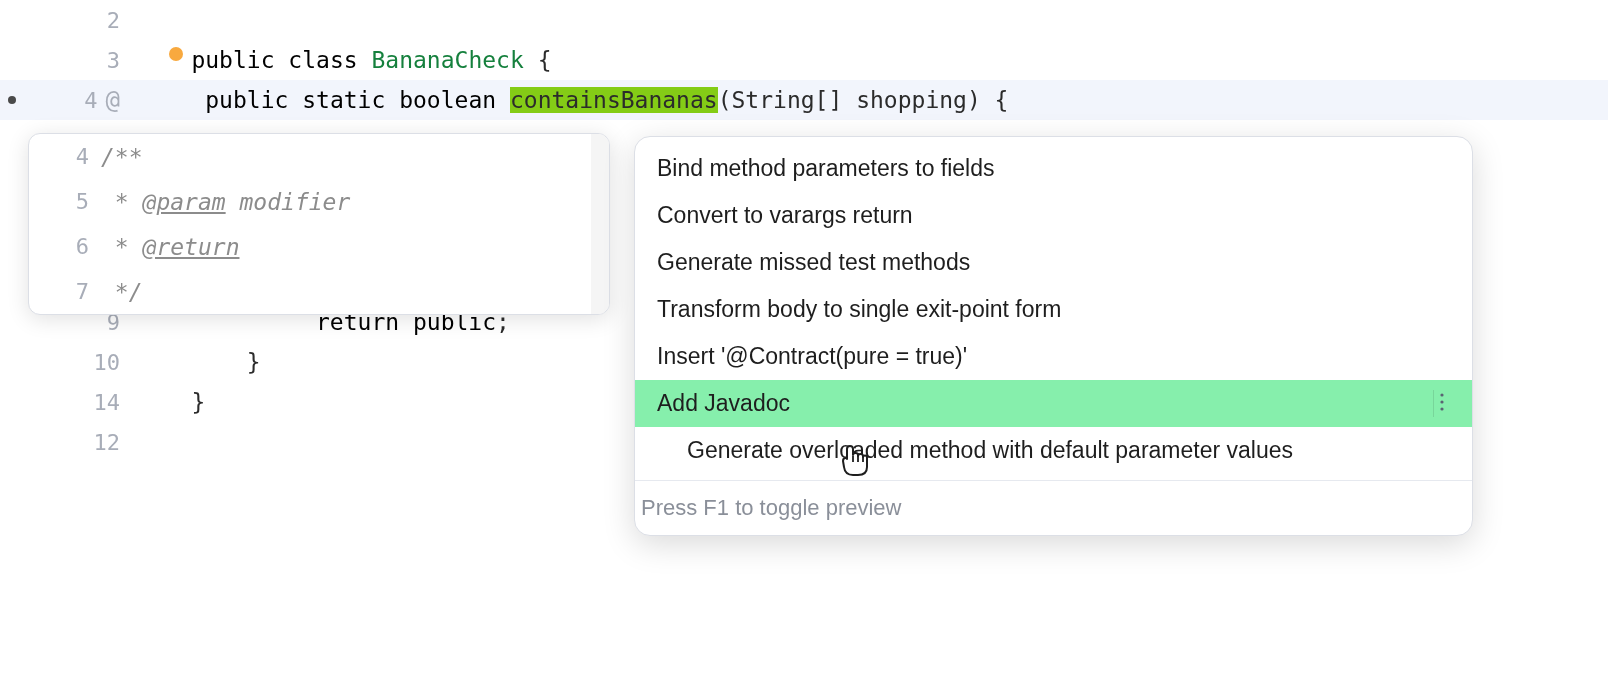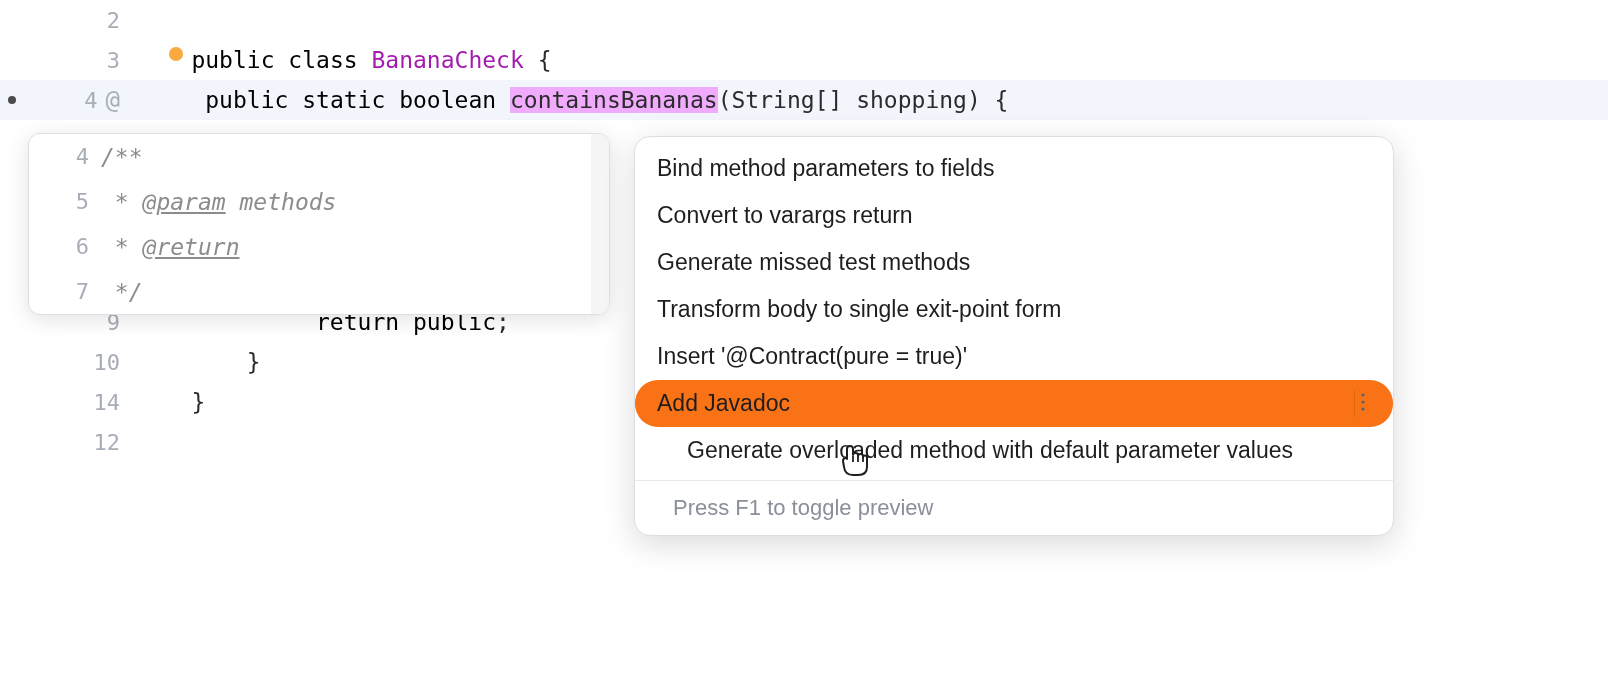--- a/index.html
+++ b/index.html
@@ -52,23 +52,23 @@
       width: 8px;
       height: 8px;
       background: #4a4a4a;
       border-radius: 50%;
     }
     .code-content {
       padding-left: 8px;
       color: #2b2b2b;
     }
     .kw { color: #000000; }
-    .type { color: #a21caf; }
+    .type { color: #15803d; }
     .method { color: #2b2b2b; }
-    .method-hl { background: #f0abfc; }
+    .method-hl { background: #84cc16; }
     .orange-dot {
       position: absolute;
       width: 14px;
       height: 14px;
       background: #f8a93f;
       border-radius: 50%;
       z-index: 5;
     }
     
     .preview-popup {
@@ -112,52 +112,51 @@
       top: 0;
       bottom: 0;
       width: 18px;
       background: #f5f5f5;
     }
     
     .intention-menu {
       position: absolute;
       left: 634px;
       top: 136px;
-      width: 760px;
+      width: 839px;
       background: #ffffff;
       border: 1px solid #dcdfe6;
       border-radius: 16px;
       box-shadow: 0 8px 32px rgba(0,0,0,0.15);
       z-index: 20;
       overflow: hidden;
       font-family: -apple-system, BlinkMacSystemFont, 'Segoe UI', sans-serif;
     }
     .menu-item {
       padding: 10px 22px;
       font-size: 23px;
       color: #1e1e1e;
       cursor: pointer;
       display: flex;
       align-items: center;
       justify-content: space-between;
       position: relative;
     }
     .menu-item.first { padding-top: 18px; }
     .menu-item.selected {
-      background: #f97316;
-      border-radius: 23px;
+      background: #86efac;
     }
     .menu-item .more-icon {
       color: #5a6372;
       padding: 0 6px;
       border-left: 1px solid rgba(0,0,0,0.1);
     }
     .menu-footer {
       border-top: 1px solid #e6e9ef;
-      padding: 14px 38px;
+      padding: 14px 6px;
       font-size: 22px;
       color: #8a8f99;
     }
     
     .cursor-icon {
       position: absolute;
       left: 833px;
       top: 441px;
       z-index: 30;
       pointer-events: none;
@@ -224,21 +223,21 @@
 
 </div>
 
 <div class="preview-popup">
   <div class="preview-line">
     <div class="preview-gutter">4</div>
     <div class="preview-code">/**</div>
   </div>
   <div class="preview-line">
     <div class="preview-gutter">5</div>
-    <div class="preview-code"><span> * </span><span class="doc-tag">@param</span><span> methods</span></div>
+    <div class="preview-code"><span> * </span><span class="doc-tag">@param</span><span> modifier</span></div>
   </div>
   <div class="preview-line">
     <div class="preview-gutter">6</div>
     <div class="preview-code"><span> * </span><span class="doc-tag">@return</span><span></span></div>
   </div>
   <div class="preview-line">
     <div class="preview-gutter">7</div>
     <div class="preview-code"> */</div>
   </div>
   <div class="preview-scroll"></div>

